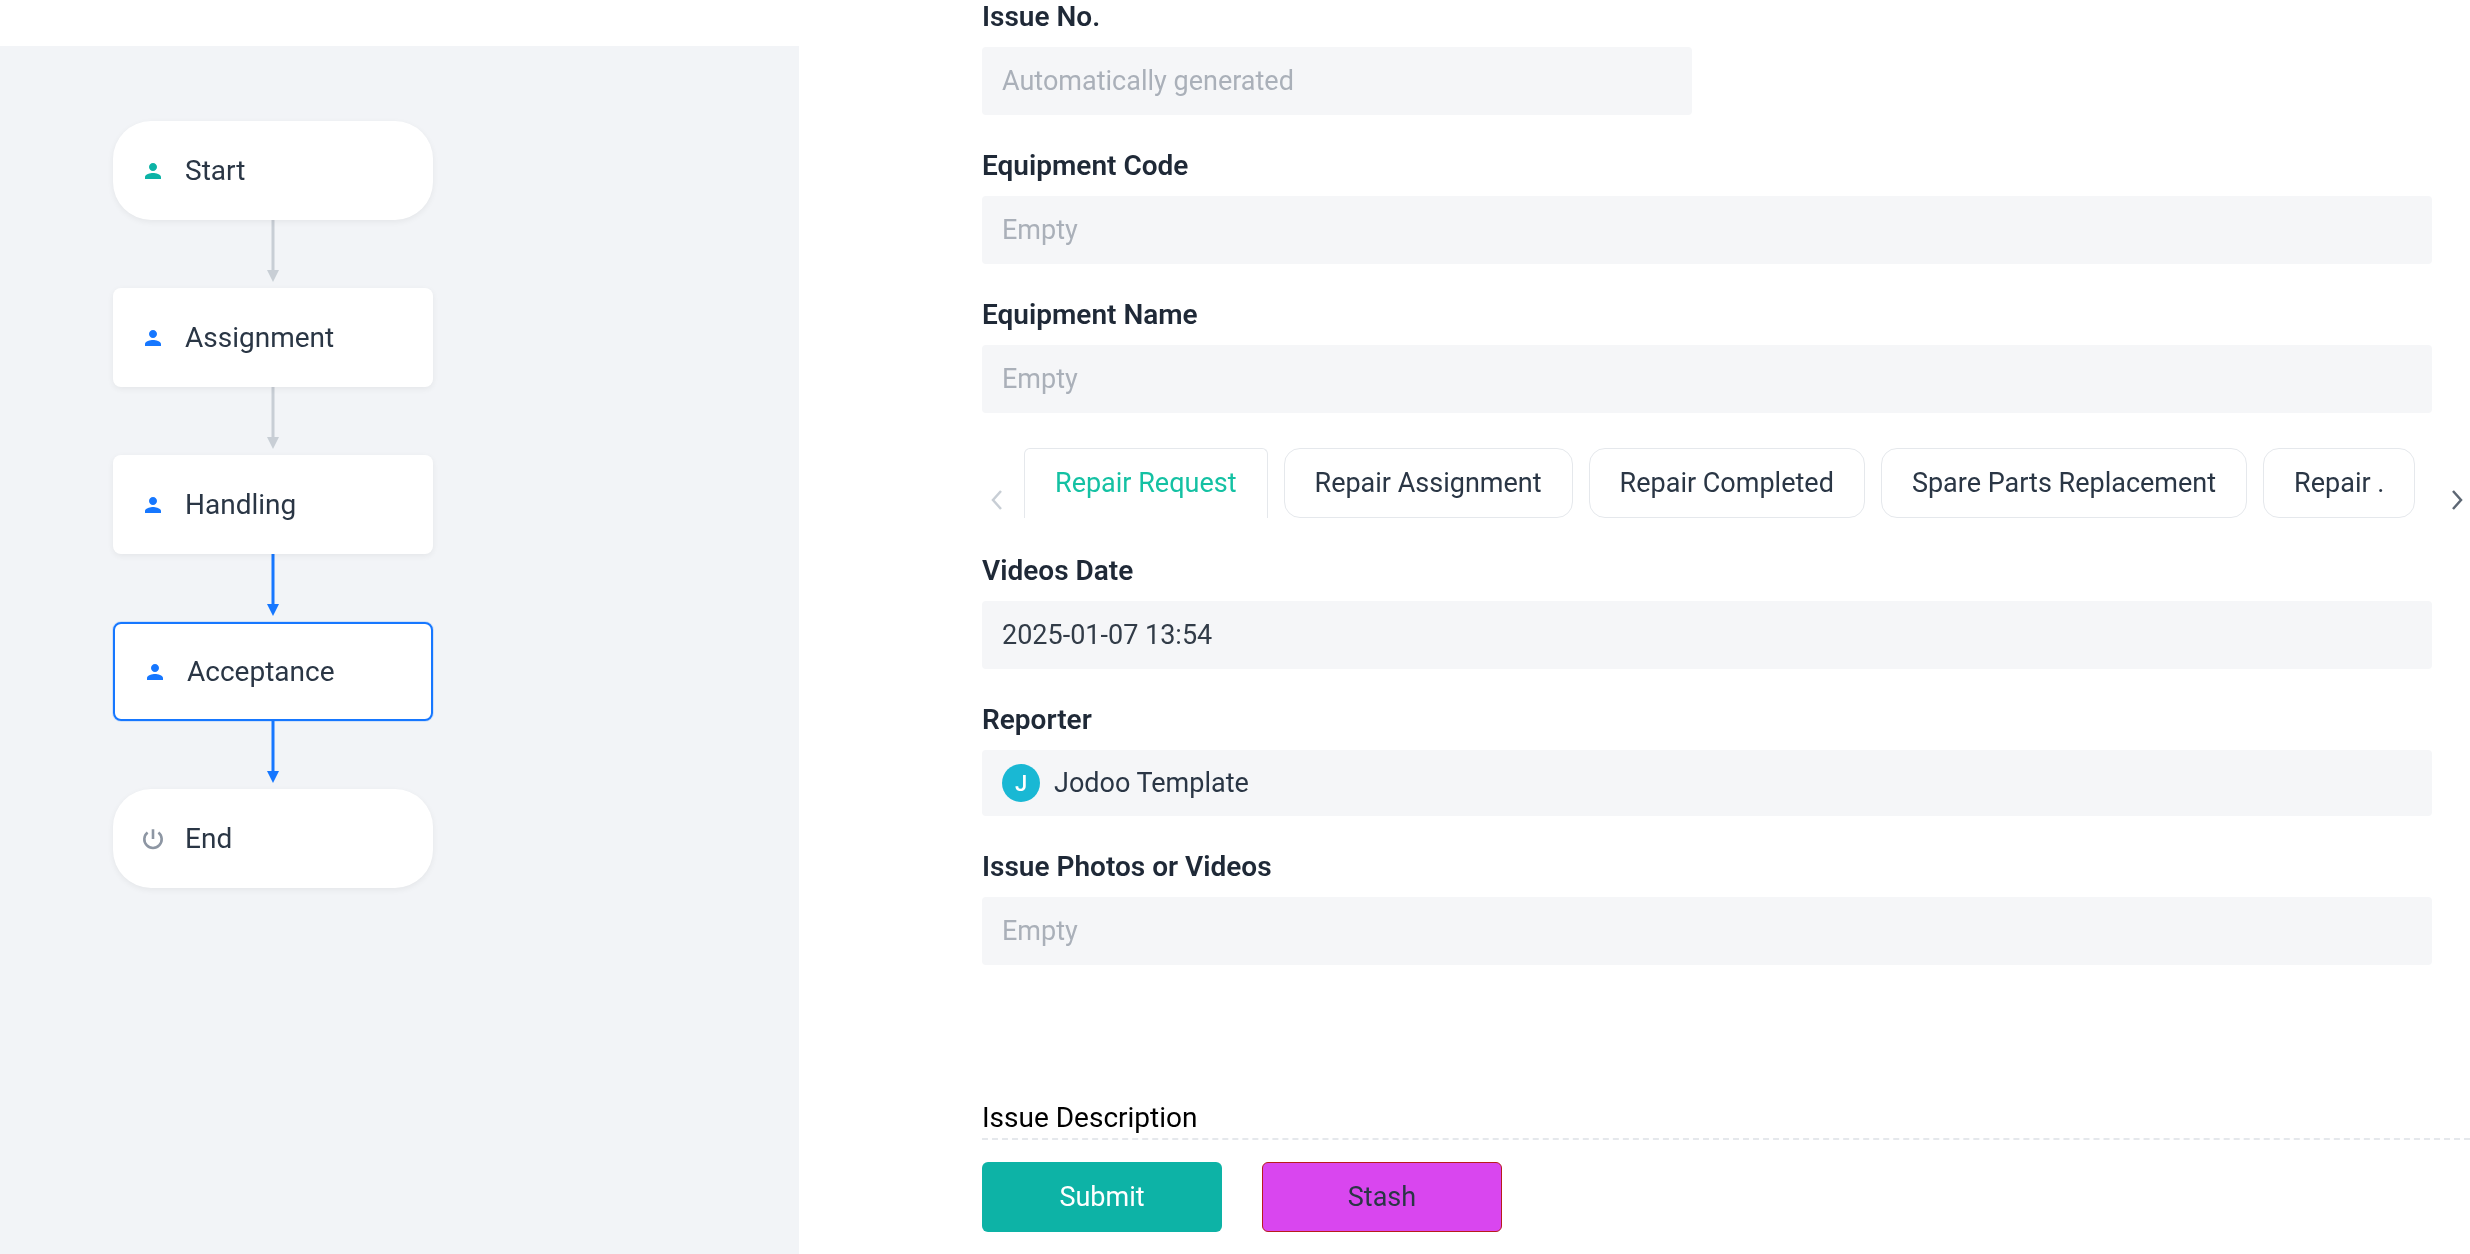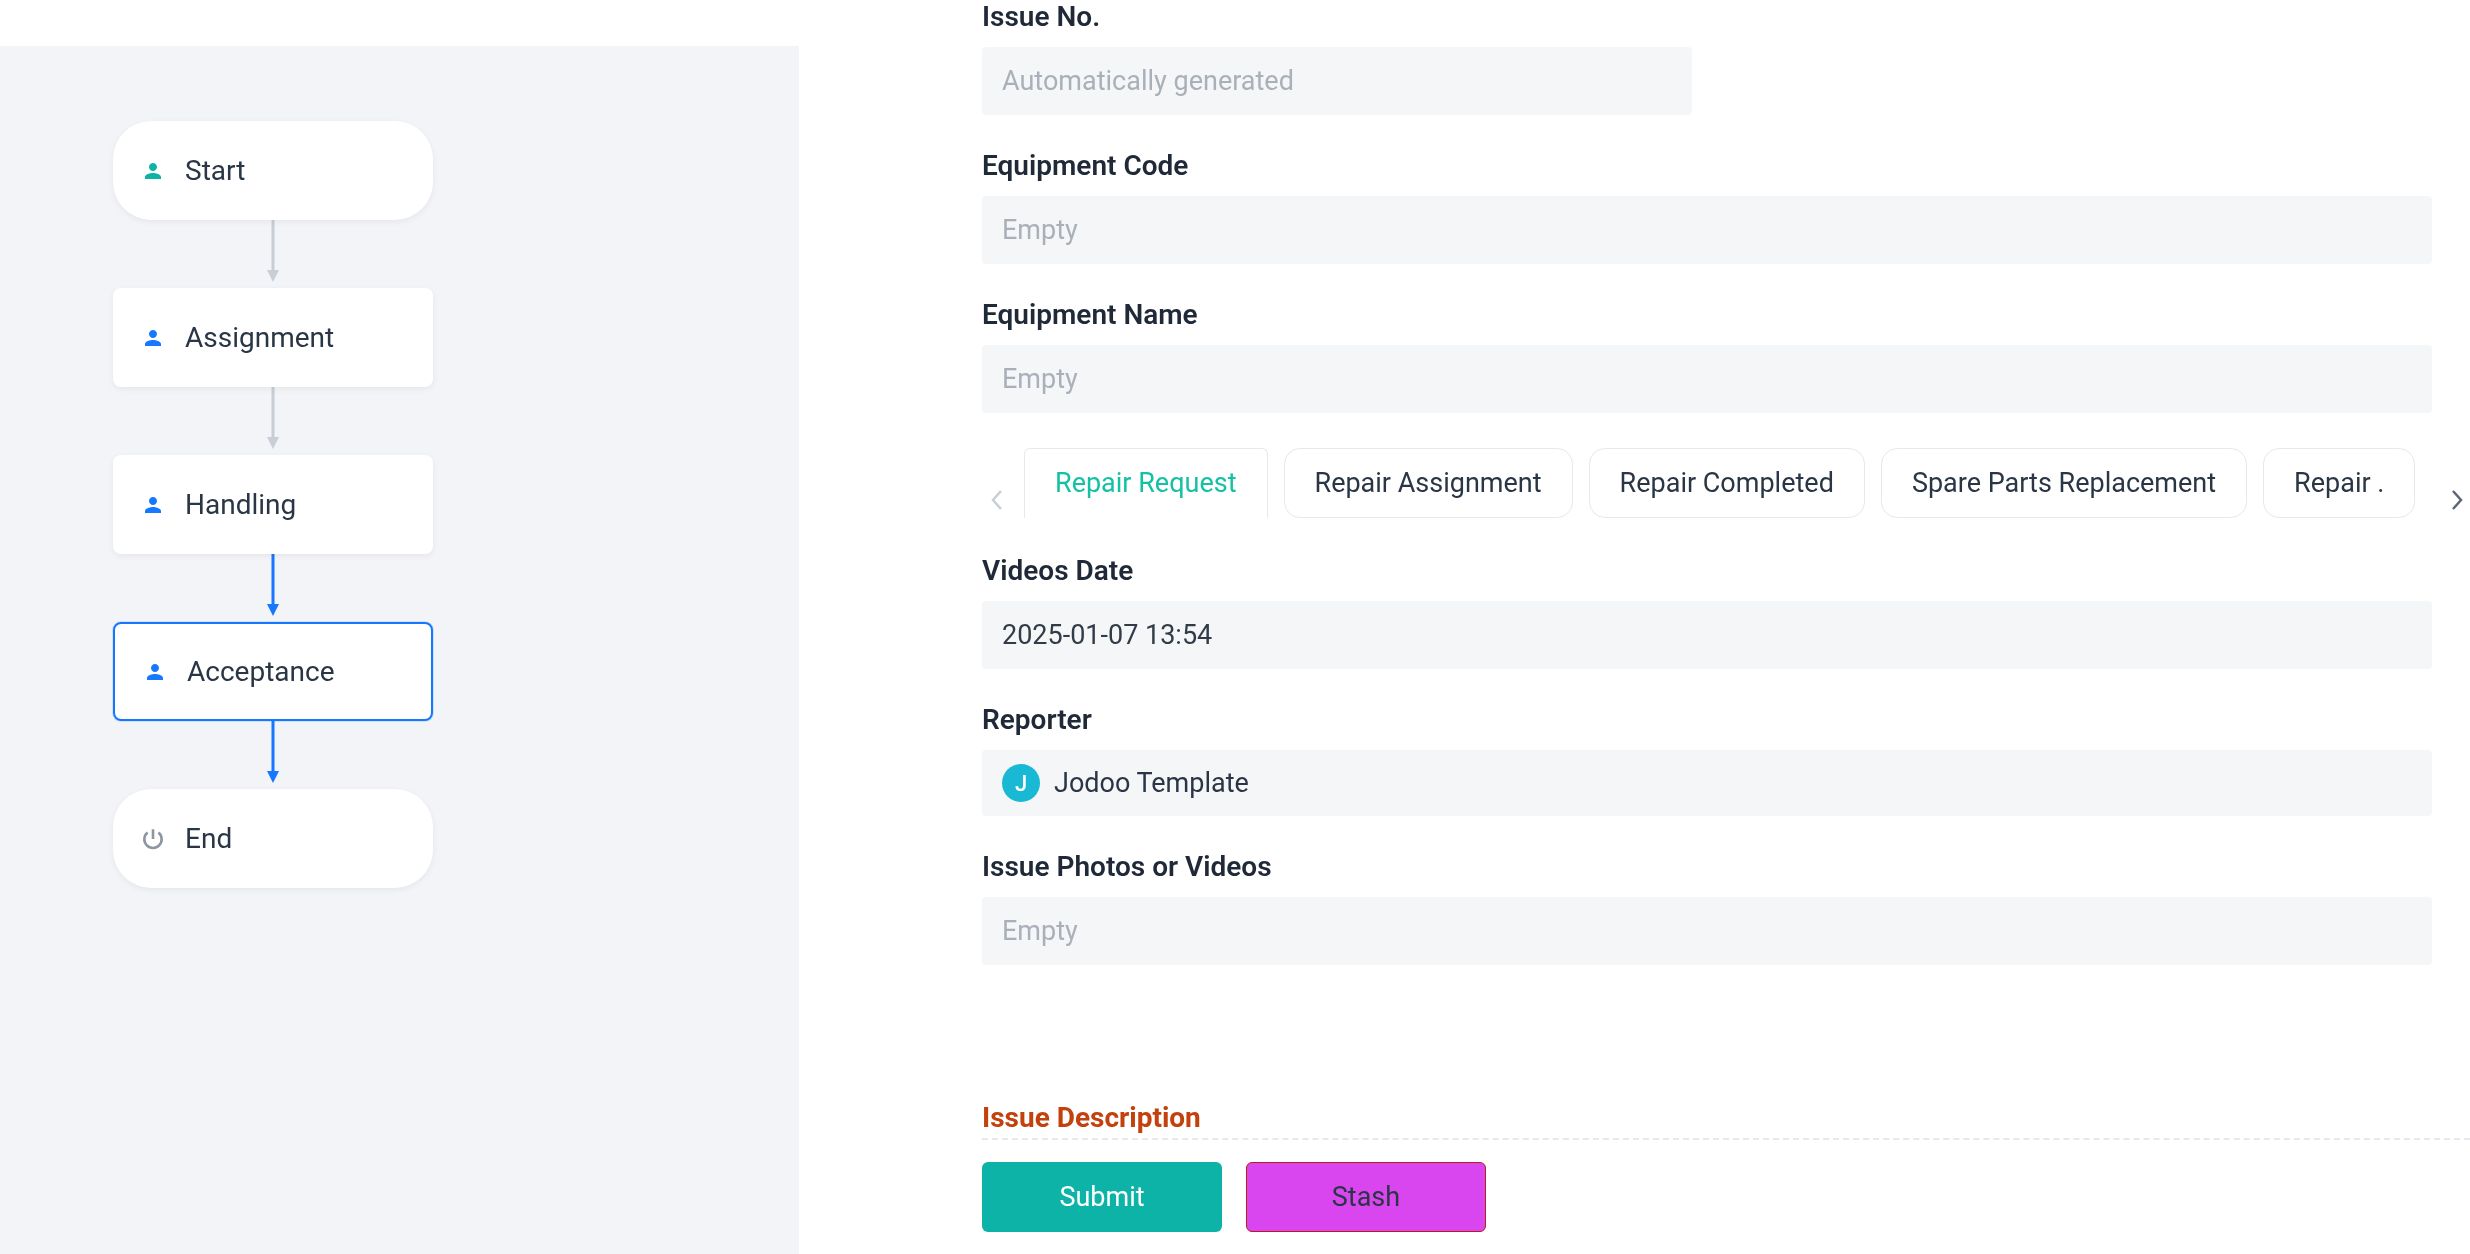--- a/index.html
+++ b/index.html
@@ -223,21 +223,21 @@
     
     .button-bar {
       position: absolute;
       bottom: 0;
       left: 183px;
       right: 0;
       padding-top: 22px;
       padding-bottom: 22px;
       border-top: 2px dashed #e5e8ec;
       display: flex;
-      gap: 24px;
+      gap: 40px;
       background: #fff;
     }
     
     .btn {
       padding: 18px 10px;
       width: 240px;
       font-size: 27px;
       border-radius: 6px;
       cursor: pointer;
       text-align: center;
@@ -252,22 +252,22 @@
     .btn-secondary {
       background: #d946ef;
       border: 1px solid #b91c1c;
       color: #2a3645;
     }
     
     .cut-label {
       position: absolute;
       bottom: 106px;
       font-size: 28px;
-      font-weight: 700;
-      color: #c2410c;
+      font-weight: 400;
+      color: #000000;
     }
   </style>
 </head>
 <body>
 
 <div class="left-panel">
   <div class="top-white-bar"></div>
   <div class="workflow-container">
 
     <div class="workflow-node">

